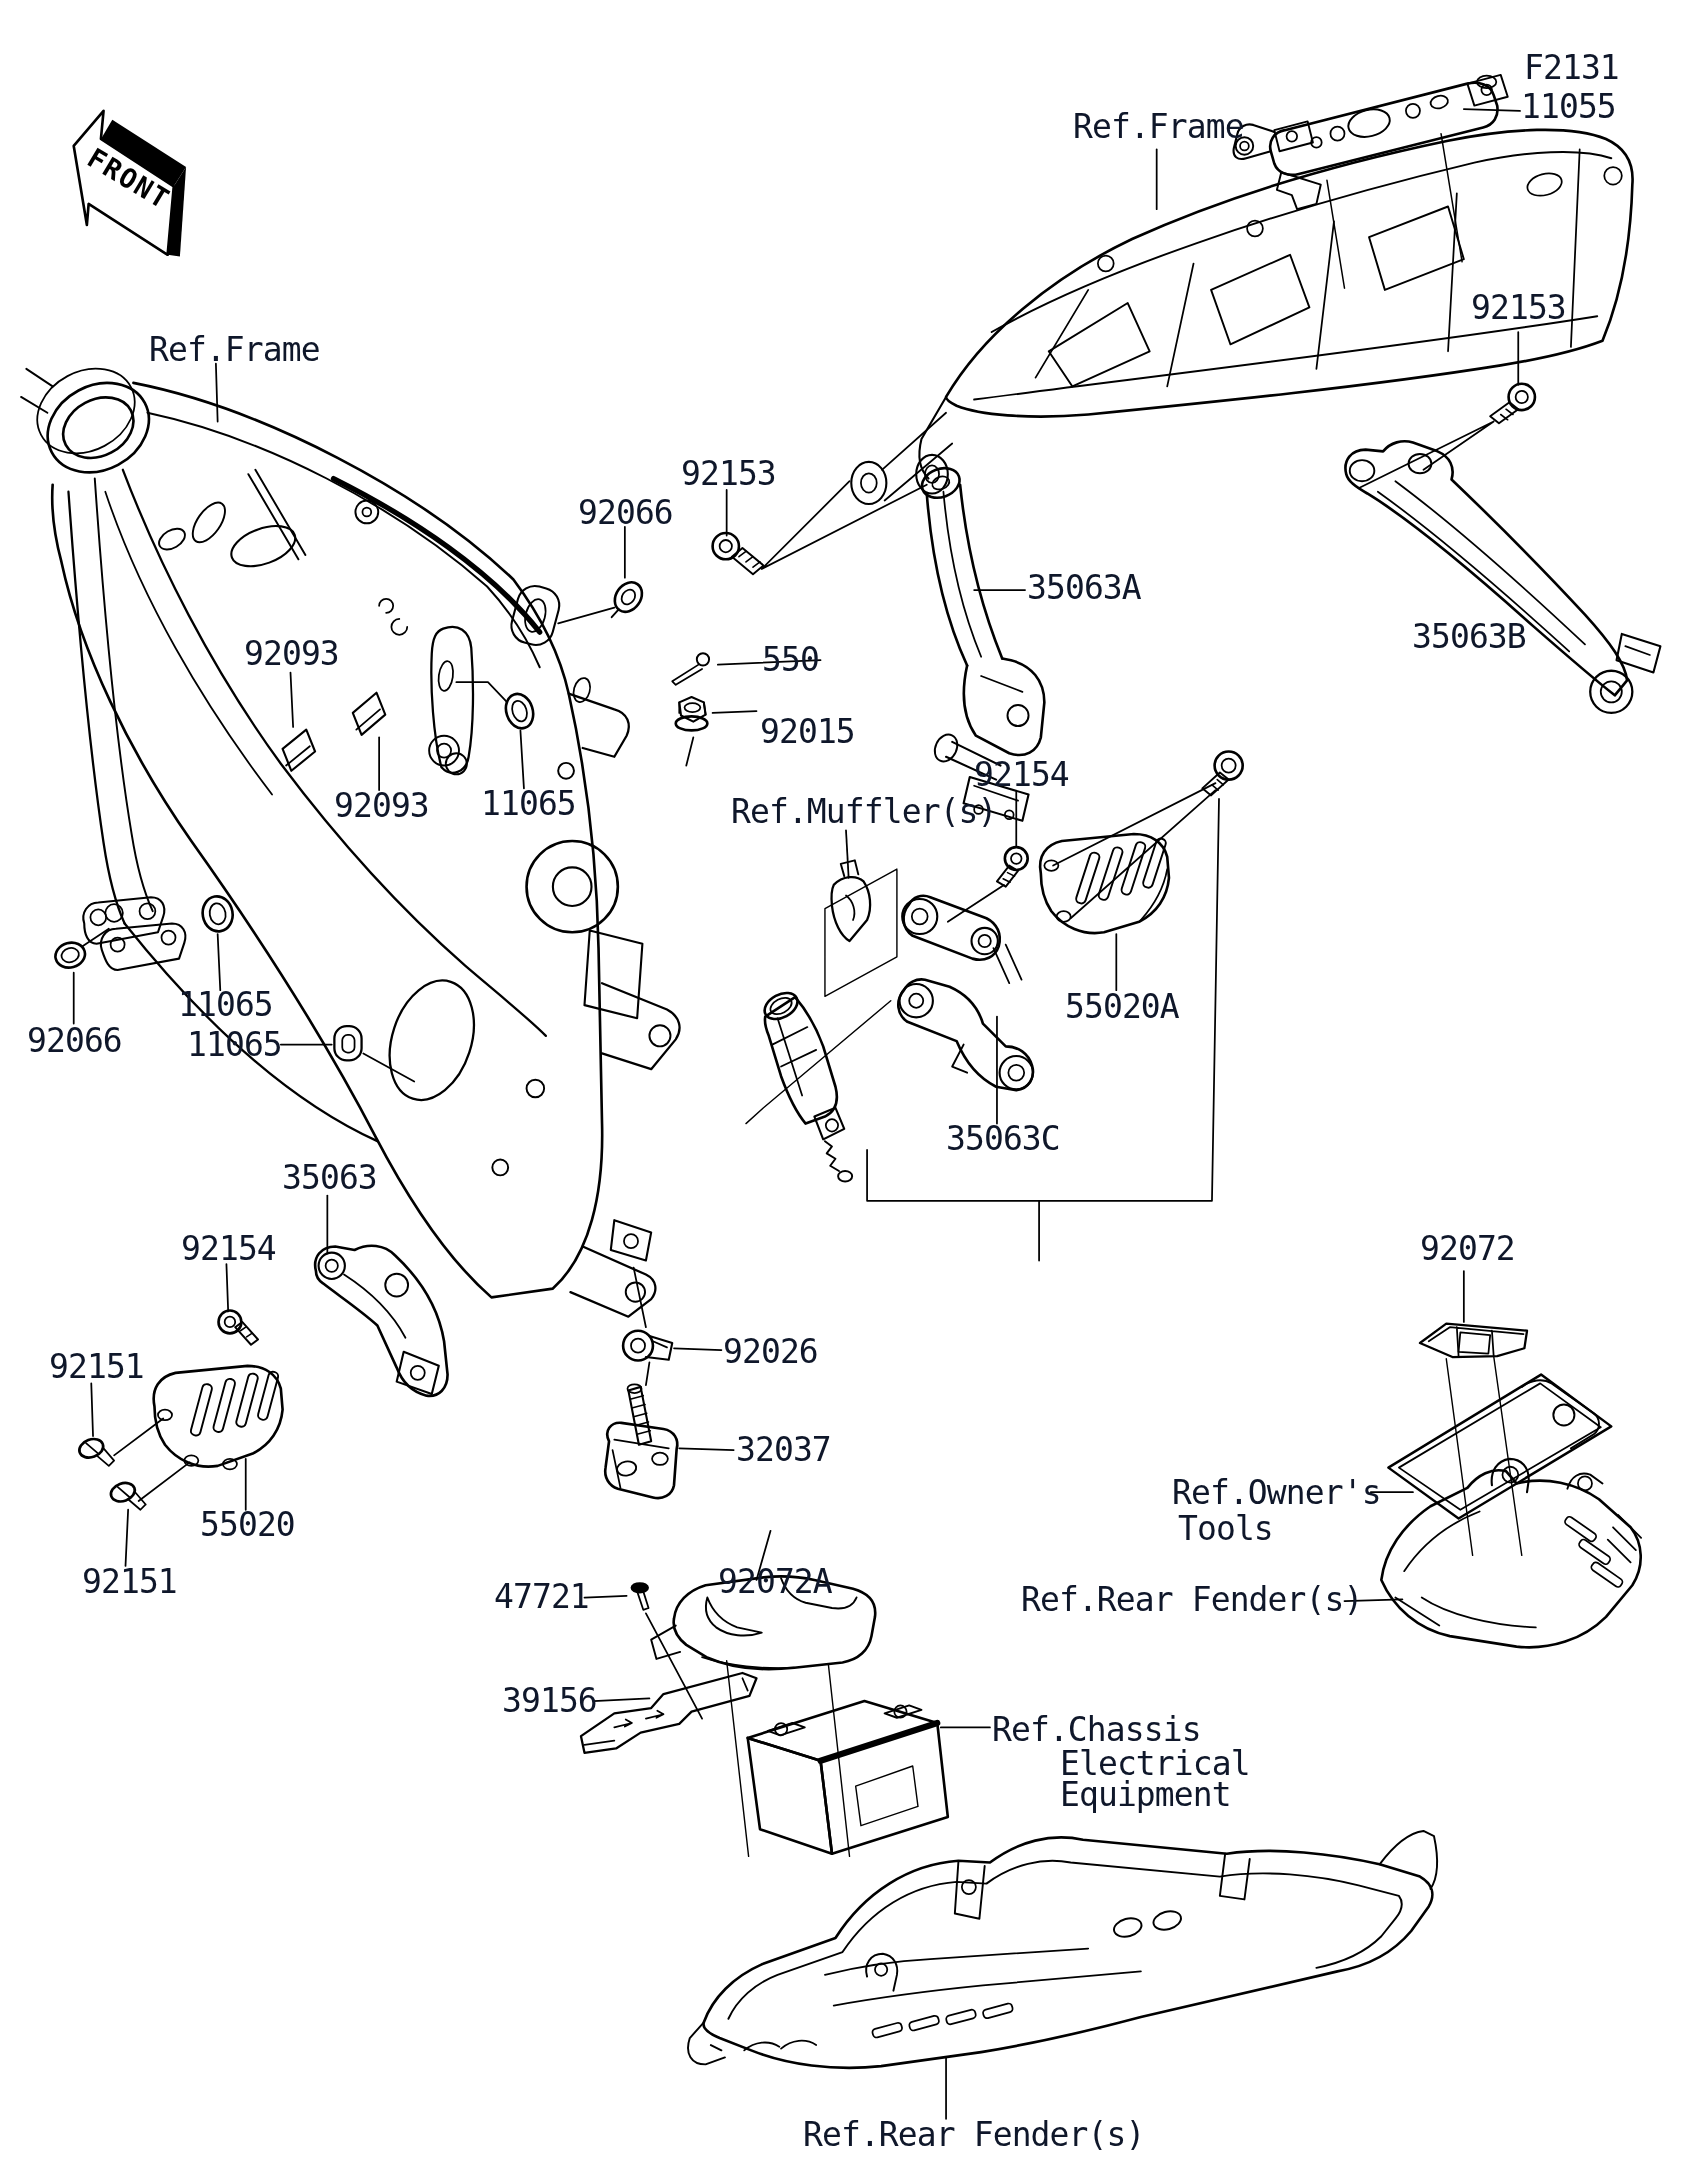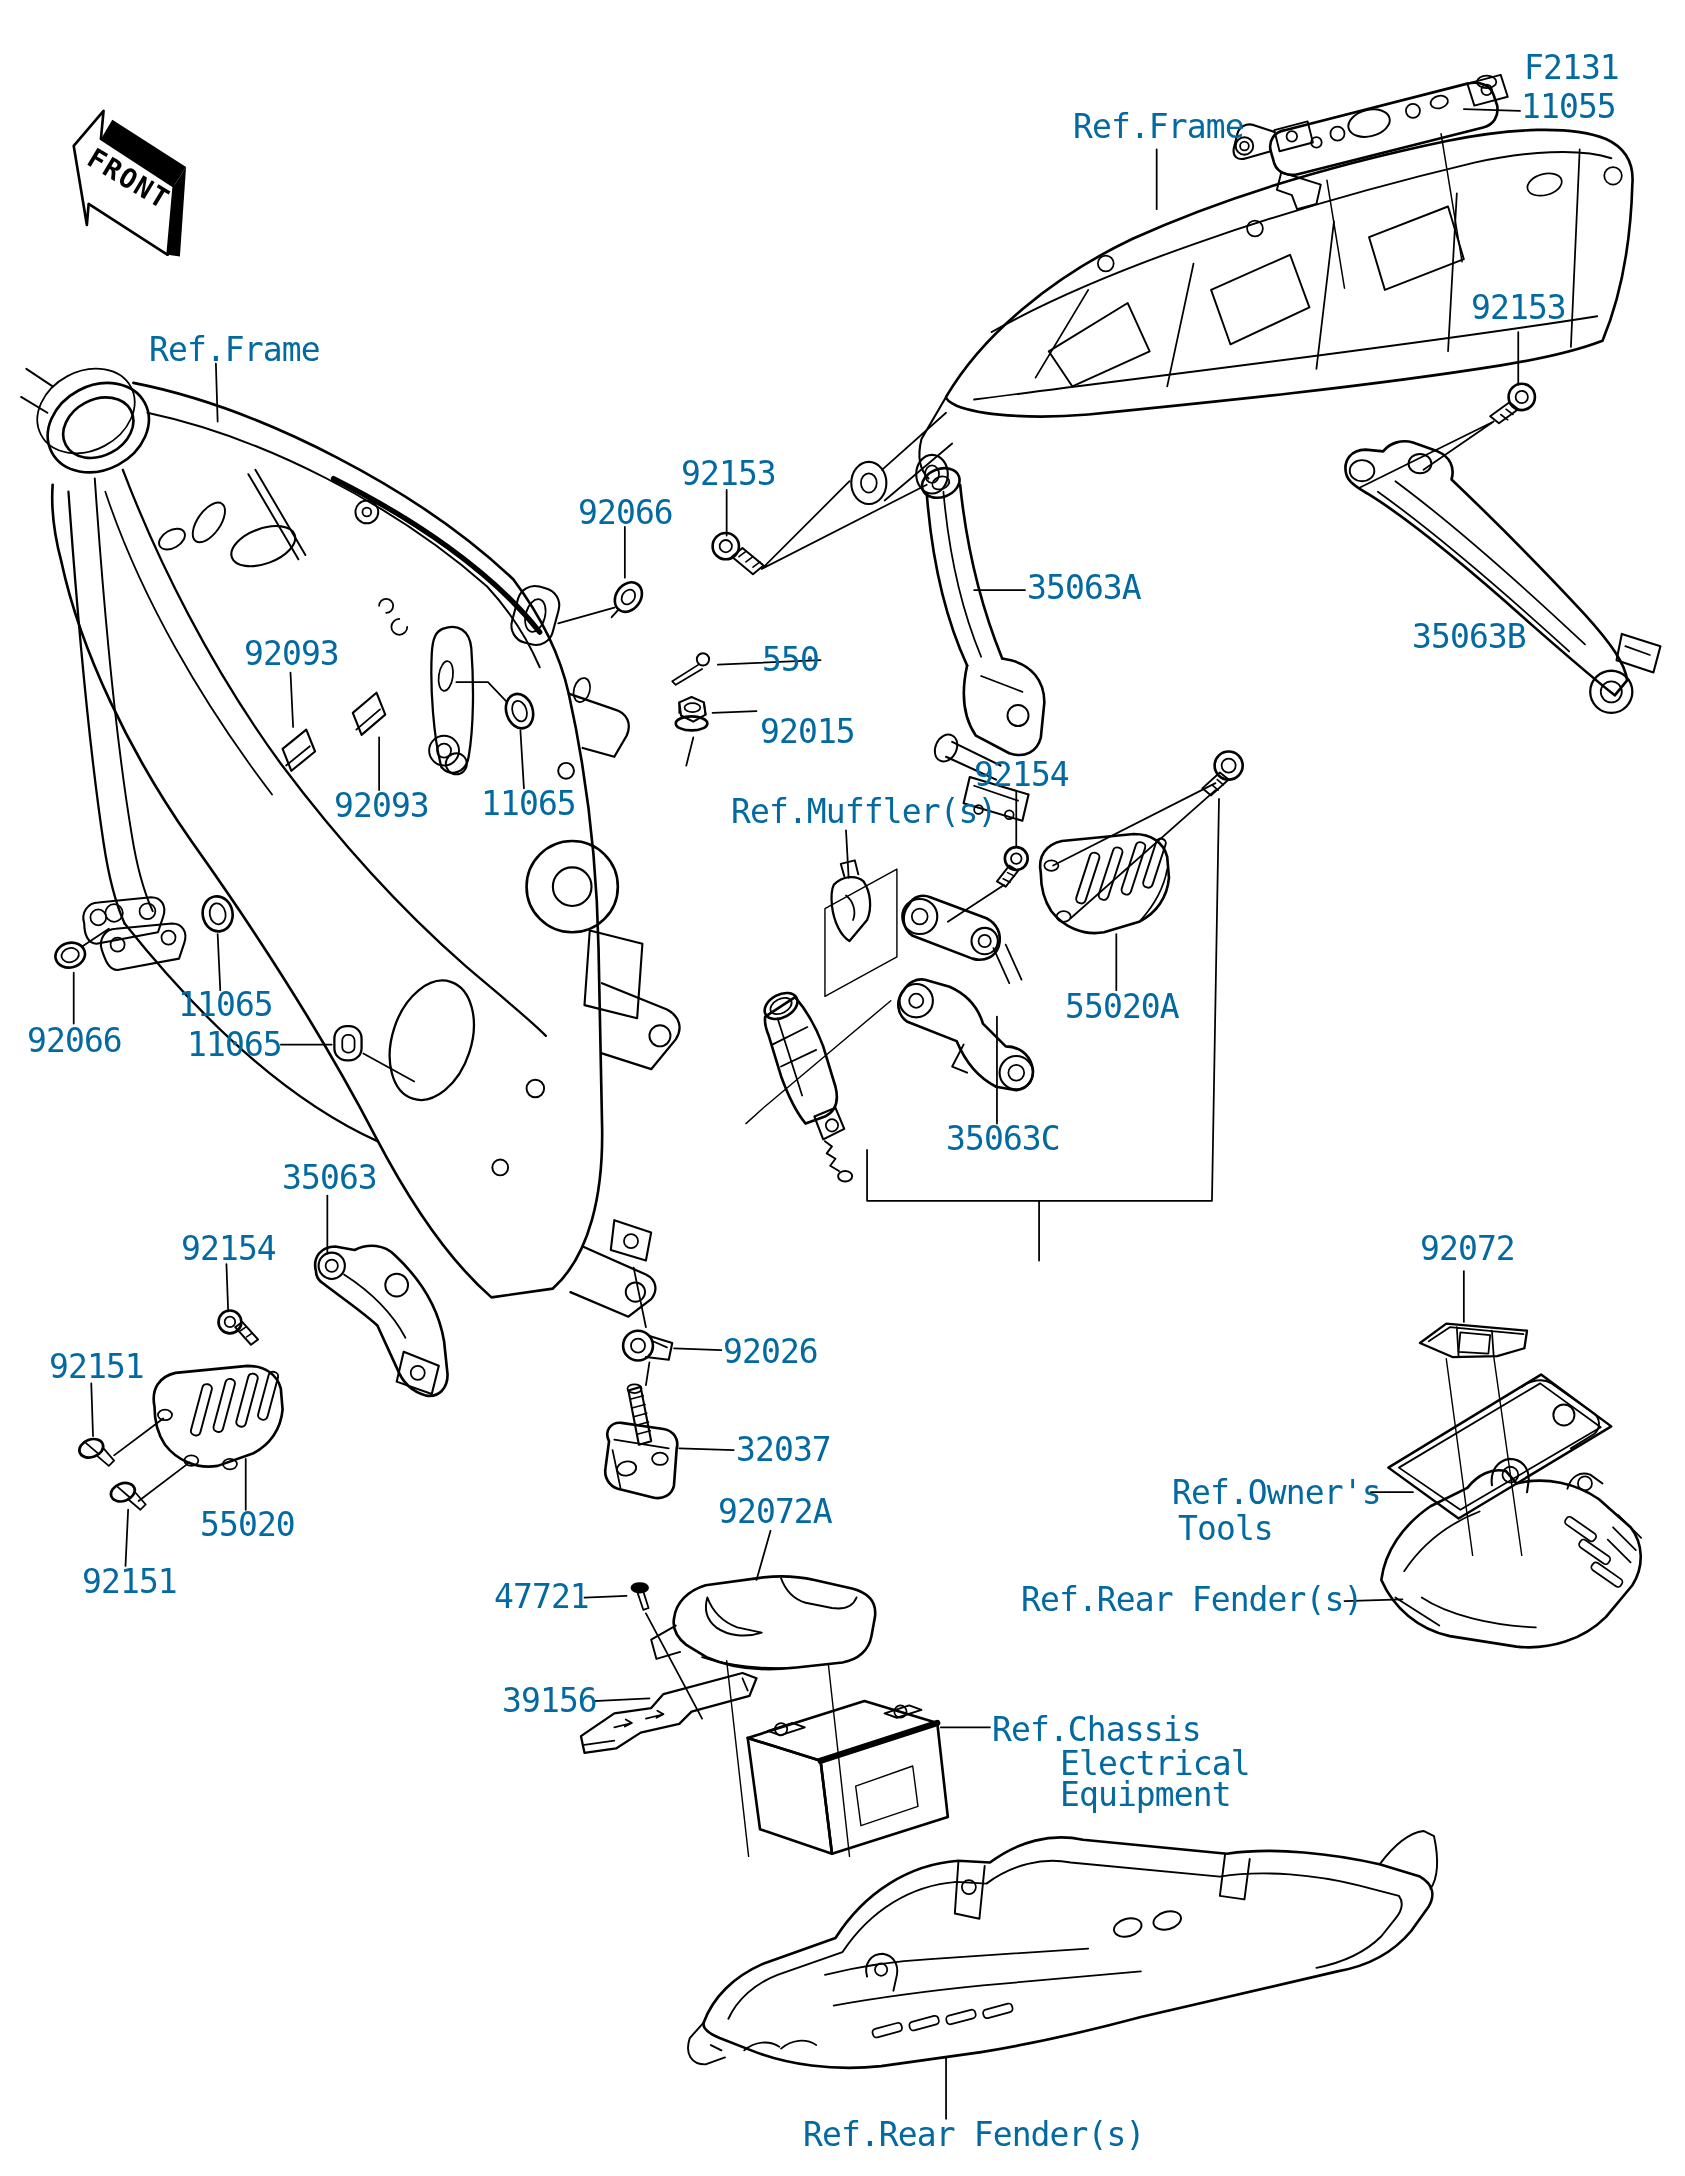--- a/index.html
+++ b/index.html
@@ -1,21 +1,21 @@
 <!DOCTYPE html>
 <html style="font-size:14px"><head>
 <meta charset="utf-8">
 <style>
   html,body{margin:0;padding:0;background:#fff;}
   .stage{position:relative;width:1685px;height:2177px;background:#fff;overflow:hidden;
          font-family:"DejaVu Sans Mono",monospace;}
   .stage svg{position:absolute;left:0;top:0;}
   #labels-layer{position:absolute;left:0;top:0;width:100%;height:100%;}
   .part-label{position:absolute;font:33px/1 "DejaVu Sans Mono",monospace;
-              letter-spacing:-0.9px;color:#0369a1;white-space:pre;}
+              letter-spacing:-0.9px;color:#0f172a;white-space:pre;}
 </style>
 </head>
 <body>
 
 <div class="stage">
 
 <svg width="1685" height="2177" viewBox="0 0 1920 2480" fill="none" stroke="#000" stroke-width="3" stroke-linecap="round" stroke-linejoin="round">
 
   <g>
     <path d="M84,166 L118,126 L115,158 L198,212 L191,290 L101,232 L99,256 Z"></path>
@@ -429,21 +429,21 @@
       <span class="part-label" style="left: 27px; top: 1024px;">92066</span>
       <span class="part-label" style="left: 187px; top: 1028px;">11065</span>
       <span class="part-label" style="left: 946px; top: 1122px;">35063C</span>
       <span class="part-label" style="left: 282px; top: 1161px;">35063</span>
       <span class="part-label" style="left: 181px; top: 1232px;">92154</span>
       <span class="part-label" style="left: 1420px; top: 1232px;">92072</span>
       <span class="part-label" style="left: 723px; top: 1335px; text-align: right;">92026</span>
       <span class="part-label" style="left: 49px; top: 1350px;">92151</span>
       <span class="part-label" style="left: 736px; top: 1433px;">32037</span>
       <span class="part-label" style="left: 1172px; top: 1476px;">Ref.Owner's</span>
-      <span class="part-label" style="left: 718px; top: 1495px;">92072A</span>
+      <span class="part-label" style="left: 718px; top: 1565px;">92072A</span>
       <span class="part-label" style="left: 200px; top: 1508px;">55020</span>
       <span class="part-label" style="left: 1178px; top: 1512px;">Tools</span>
       <span class="part-label" style="left: 82px; top: 1565px;">92151</span>
       <span class="part-label" style="left: 494px; top: 1580px;">47721</span>
       <span class="part-label" style="left: 1021px; top: 1583px;">Ref.Rear Fender(s)</span>
       <span class="part-label" style="left: 502px; top: 1684px;">39156</span>
       <span class="part-label" style="left: 992px; top: 1713px;">Ref.Chassis</span>
       <span class="part-label" style="left: 1060px; top: 1747px;">Electrical</span>
       <span class="part-label" style="left: 1060px; top: 1778px;">Equipment</span>
       <span class="part-label" style="left: 803px; top: 2118px;">Ref.Rear Fender(s)</span>

